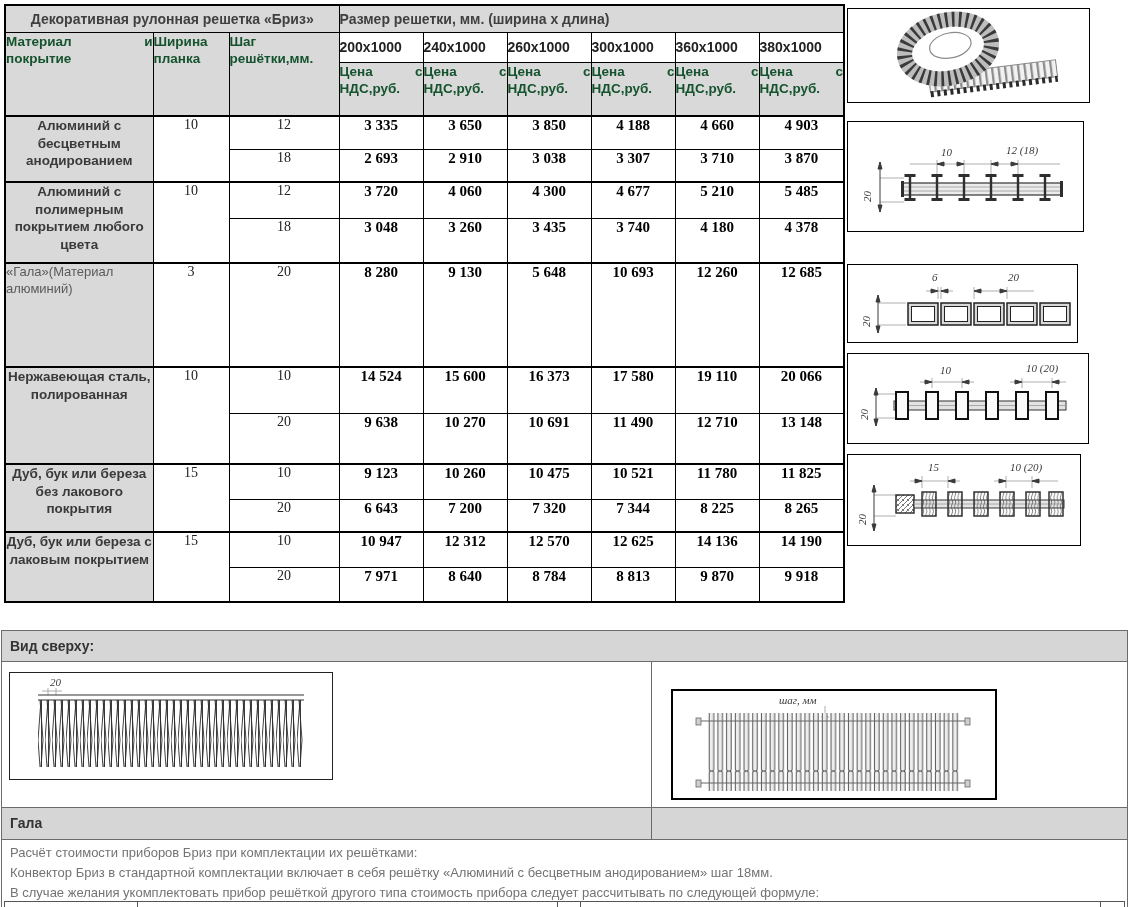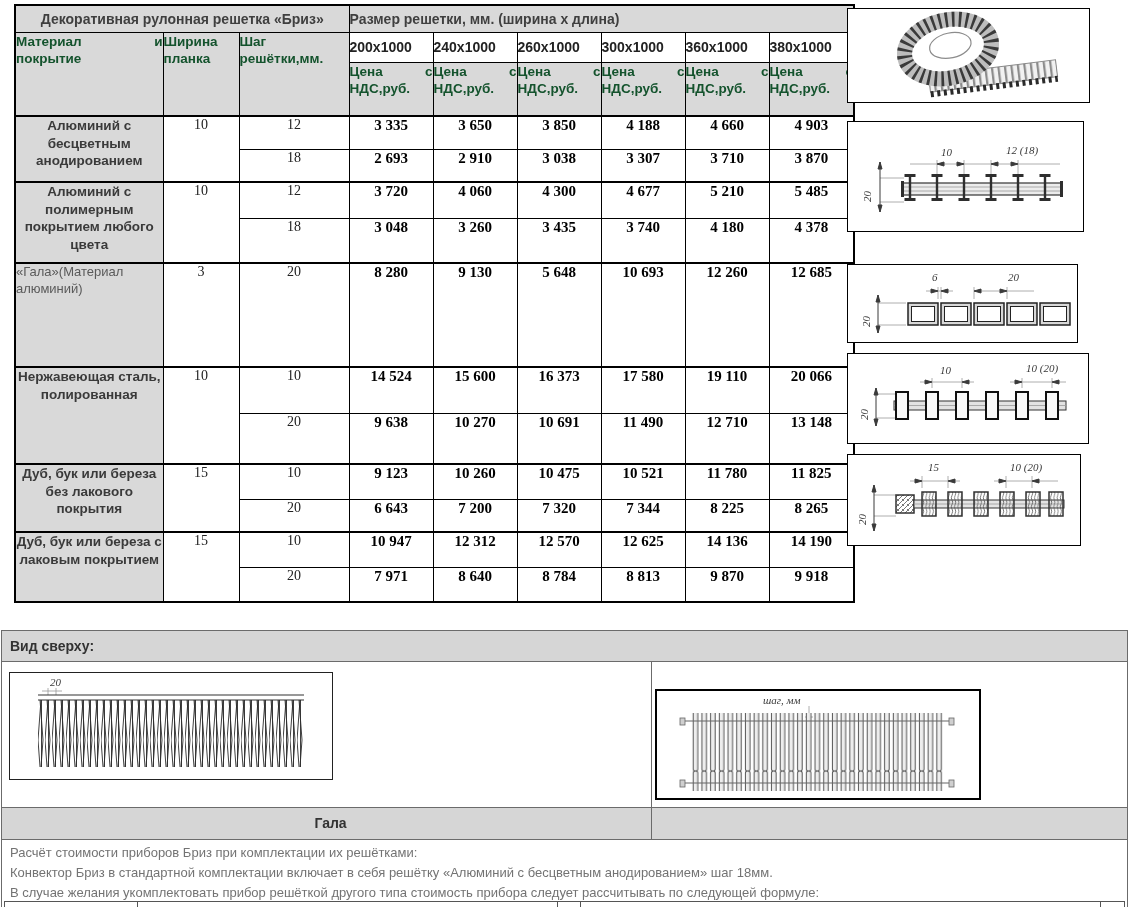--- a/index.html
+++ b/index.html
@@ -2,21 +2,21 @@
 <html><head>
 <meta charset="utf-8">
 <style>
   html,body{margin:0;padding:0;}
   body{
     width:1129px;height:907px;position:relative;overflow:hidden;
     background:#fff;font-family:"Liberation Sans",sans-serif;
   }
   
   .price-table{
-    position:absolute;left:14px;top:4px;
+    position:absolute;left:4px;top:4px;
     border-collapse:collapse;table-layout:fixed;width:839px;
     border:2px solid #000;
   }
   .price-table td{border:1px solid #000;padding:0;overflow:hidden;box-sizing:border-box;}
   .hdr{background:#d9d9d9;color:#14532d;font-weight:bold;font-size:13.5px;
        vertical-align:top;padding:5px 8px;line-height:1.3;}
   .title-cell{background:#d9d9d9;color:#3f3f3f;font-weight:bold;font-size:14px;
        text-align:center;vertical-align:middle;}
   .size-title{background:#d9d9d9;color:#3f3f3f;font-weight:bold;font-size:14px;
        text-align:left;vertical-align:middle;padding-left:8px;}
@@ -37,24 +37,24 @@
   .dimtxt{font-family:"Liberation Serif",serif;font-style:italic;font-size:11px;fill:#3a3a3a;}
   
   .bottom-sec{position:absolute;left:1px;top:630px;width:1127px;
      border:1px solid #6b6b6b;box-sizing:border-box;background:#fff;}
   .tv-header{height:31px;background:#d6d6d6;border-bottom:1px solid #6b6b6b;
      font-weight:bold;font-size:14px;color:#333;padding:7px 0 0 8px;box-sizing:border-box;}
   .tv-content{display:flex;height:145px;}
   .tv-cell-l{width:650px;border-right:1px solid #6b6b6b;position:relative;box-sizing:border-box;}
   .tv-cell-r{flex:1;position:relative;}
   .tv-img-l{position:absolute;left:7px;top:10px;width:322px;height:106px;border:1px solid #222;background:#fff;}
-  .tv-img-r{position:absolute;left:3px;top:27px;width:322px;height:107px;border:2px solid #000;background:#fff;}
+  .tv-img-r{position:absolute;left:19px;top:27px;width:322px;height:107px;border:2px solid #000;background:#fff;}
   .tv-labels{display:flex;border-top:1px solid #6b6b6b;height:31px;background:#d6d6d6;}
   .tv-lab-l{width:650px;border-right:1px solid #6b6b6b;box-sizing:border-box;
-     font-weight:bold;font-size:14px;color:#333;padding:7px 0 0 8px;text-align:center;}
+     font-weight:bold;font-size:14px;color:#333;padding:7px 0 0 8px;}
   .tv-lab-r{flex:1;font-family:"Liberation Serif",serif;font-weight:bold;font-size:15px;
      color:#222;padding:6px 0 0 8px;}
   .tv-notes{border-top:1px solid #6b6b6b;padding:3px 8px 4px 8px;font-size:13px;
      color:#737373;line-height:20px;}
   
   .sliver{position:absolute;left:4px;top:901px;width:1121px;height:6px;
      border-top:1px solid #555;overflow:hidden;}
   .sliver i{position:absolute;top:0;width:1px;height:6px;background:#555;}
 </style>
 </head>

